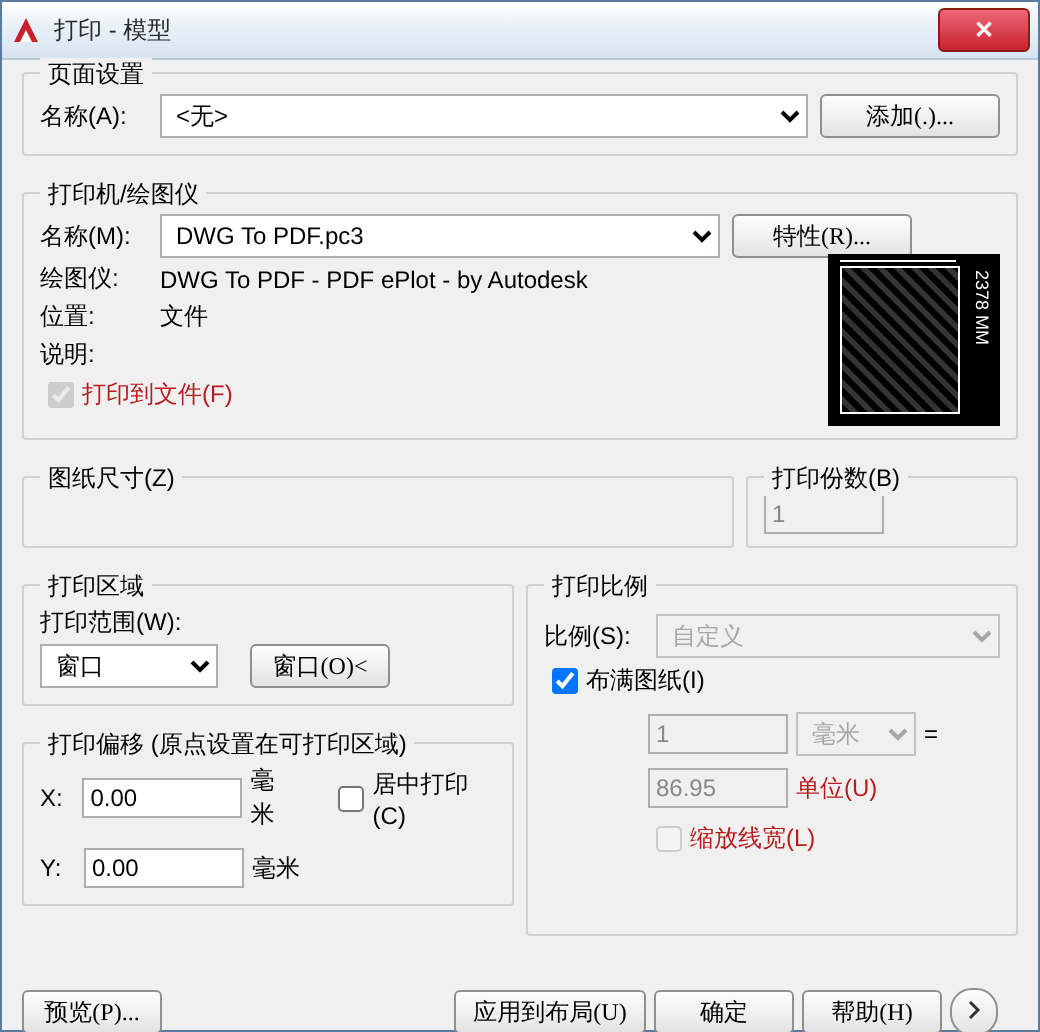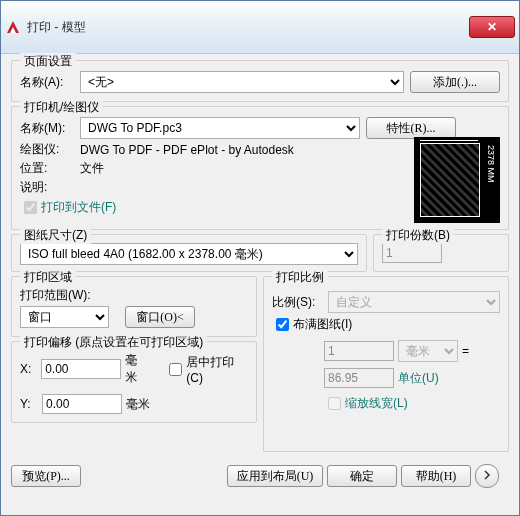--- a/index.html
+++ b/index.html
@@ -1,42 +1,42 @@
 <!DOCTYPE html>
 <html><head>
 <meta charset="utf-8">
 <style>
 html,body{margin:0;padding:0;font-family:"Microsoft YaHei","SimSun",sans-serif;font-size:12px;color:#000;background:#fff}
 .window{width:520px;height:516px;background:#f0f0f0;border:1px solid #5a7ca0;box-sizing:border-box;position:relative}
-.titlebar{height:28px;background:linear-gradient(#fdfefe,#e8f0f7 45%,#d7e4f2);display:flex;align-items:center;padding:12px 4px;border-bottom:1px solid #b8c8d8}
+.titlebar{height:28px;background:linear-gradient(#fdfefe,#e8f0f7 45%,#d7e4f2);display:flex;align-items:center;padding:0 4px;border-bottom:1px solid #b8c8d8}
 .titlebar .appicon{width:16px;height:16px;margin-right:6px;display:flex;align-items:center;justify-content:center}
 .titlebar .title{flex:1;color:#2a2a2a}
 .titlebar .close{width:44px;height:20px;background:linear-gradient(#e67,#c8232c);border:1px solid #8a1a1a;border-radius:3px;display:flex;align-items:center;justify-content:center;color:#fff;font-weight:bold}
 .body{padding:6px 10px 4px 10px}
-.group{border:1px solid #d0d0d0;border-radius:2px;padding:8px 8px 6px 8px;margin-bottom:4px;position:relative;background:#f0f0f0}
+.group{border:1px solid #d0d0d0;border-radius:2px;padding:8px 8px 6px 8px;margin-bottom:18px;position:relative;background:#f0f0f0}
 .group>.legend{position:absolute;top:-8px;left:8px;background:#f0f0f0;padding:0 4px;font-size:12px}
 .row{display:flex;align-items:center;margin:2px 0}
 .lbl{width:60px;white-space:nowrap}
 .lbls{white-space:nowrap;margin-right:4px}
 select,input[type=text]{font-family:inherit;font-size:12px;border:1px solid #abadb3;background:#fff;height:20px;box-sizing:border-box;padding:1px 3px}
 select{height:22px}
 select:disabled,input:disabled{background:#f0f0f0;color:#888}
 .btn{height:22px;border:1px solid #8e8f8f;background:linear-gradient(#fdfdfd,#e3e3e3);border-radius:3px;font-family:Liberation Serif, serif;font-size:12px;padding:0 8px;box-sizing:border-box;display:inline-flex;align-items:center;justify-content:center;min-width:70px}
 .btn:disabled{color:#9a9a9a;border-color:#c0c0c0;background:linear-gradient(#f7f7f7,#ededed)}
 .preview{width:86px;height:86px;background:#000;position:absolute;right:8px;top:30px;padding:6px;box-sizing:border-box}
 .preview .inner{width:58px;height:72px;border:1px solid #fff;position:relative;background:repeating-linear-gradient(45deg,#000 0 3px,#333 3px 6px)}
 .preview .dimv{position:absolute;right:4px;top:8px;color:#fff;font-size:9px;writing-mode:vertical-rl}
 .preview .tick{position:absolute;border-top:1px solid #fff;width:58px;left:6px}
 .cb{margin-right:4px;vertical-align:middle}
 .two{display:flex;gap:6px}
 .col{flex:1}
 .footer{display:flex;gap:4px;padding:4px 20px 8px 10px;align-items:center}
 .footer .spacer{flex:1}
 .expand{width:22px;height:22px;border:1px solid #8e8f8f;border-radius:11px;background:linear-gradient(#fdfdfd,#e3e3e3);display:flex;align-items:center;justify-content:center}
-.disabled-txt{color:#0f766e}
+.disabled-txt{color:#b91c1c}
 .unitlbl{margin-left:4px}
 .group.pp{padding-bottom:10px}
 </style>
 </head>
 <body>
 
 <div class="window">
  <div class="titlebar">
   <span class="appicon">
    <svg width="16" height="16" viewBox="0 0 16 16">
@@ -87,21 +87,20 @@
    <div class="preview">
     <div class="tick" style="top:3px"></div>
     <div class="inner"></div>
     <div class="dimv">2378 MM</div>
    </div>
   </div>
 
   <div class="two">
    <div class="group" style="flex:1">
     <div class="legend">图纸尺寸(Z)</div>
-    <select style="width:100%"><option>ISO full bleed 4A0 (1682.00 x 2378.00 毫米)</option></select>
    </div>
    <div class="group" style="width:118px">
     <div class="legend">打印份数(B)</div>
     <input type="text" disabled="" style="width: 60px;" value="1">
    </div>
   </div>
 
   <div class="two">
    <div class="col">
     <div class="group">

